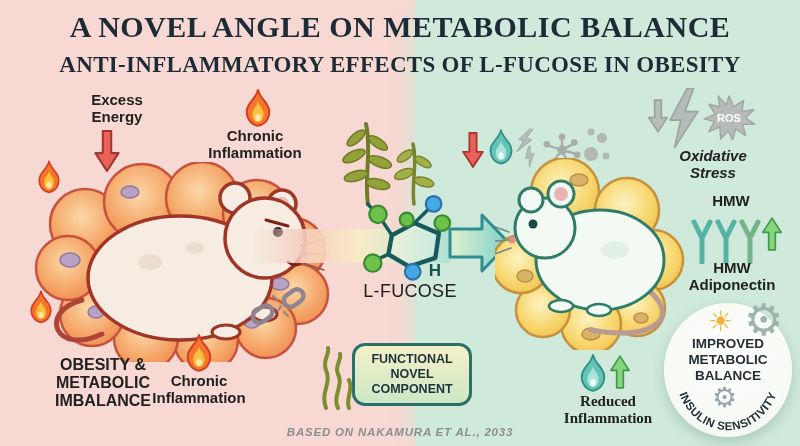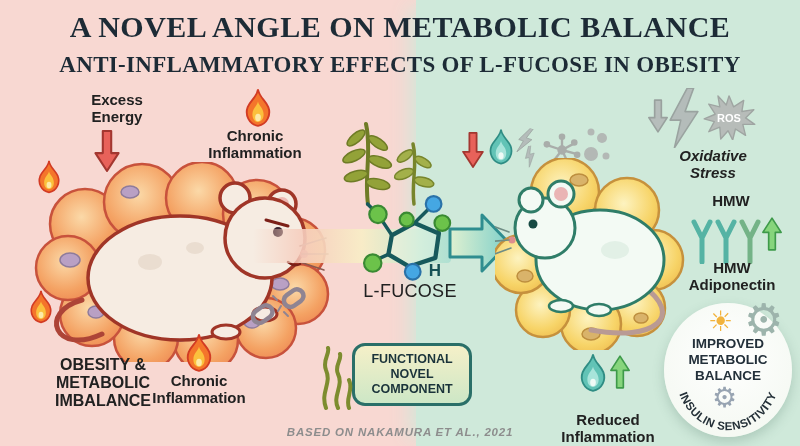--- a/index.html
+++ b/index.html
@@ -219,21 +219,21 @@
 NOVEL
 COMPONENT</div>
   <svg class="ic" style="left:316px;top:346px;" width="42" height="64" viewBox="0 0 42 64">
     <g fill="none" stroke="#7d8c2f" stroke-width="4" stroke-linecap="round">
       <path d="M10 62 C4 46 16 38 10 24 C6 14 14 8 12 2"></path>
       <path d="M22 62 C16 50 28 40 22 28 C18 20 26 14 24 8"></path>
       <path d="M33 62 C29 52 38 44 33 34"></path>
     </g>
   </svg>
 
-  <div class="footer">BASED ON NAKAMURA ET AL., 2021</div>
+  <div class="footer">BASED ON NAKAMURA ET AL., 2033</div>
 
   <svg class="ic arr-red" style="left:462px;top:132px;" width="22" height="36">
       <use href="#sym-down-arrow"></use>
     </svg>
   <svg class="ic flame-teal" style="left:487px;top:128px;" width="28" height="38">
       <use href="#sym-flame"></use>
     </svg>
   <svg class="ic" style="left:517px;top:127px;transform:rotate(18deg);" width="16" height="27">
       <use href="#sym-bolt"></use>
     </svg>
@@ -339,21 +339,21 @@
       <ellipse cx="104" cy="152" rx="12" ry="6" fill="#f3faf4" stroke="#2f7d68" stroke-width="2.5"></ellipse>
     </g>
   </svg>
 
   <svg class="ic flame-teal" style="left:578px;top:352px;" width="30" height="42">
       <use href="#sym-flame"></use>
     </svg>
   <svg class="ic arr-green" style="left:610px;top:354px;" width="20" height="36">
       <use href="#sym-up-arrow"></use>
     </svg>
-  <div class="label s15" style="left:550px;top:412px;width:116px;font-weight:800;">Reduced
+  <div class="label s15" style="left:550px;top:393px;width:116px;font-weight:800;font-family:Liberation Serif, serif;">Reduced
 Inflammation</div>
 
   <div class="circle-badge"></div>
   <span class="glyph" style="left:708px;top:308px;font-size:28px;color:#f2b33c;">☀</span>
   <span class="glyph" style="left:744px;top:298px;font-size:44px;color:#9db4ac;">⚙</span>
   <div class="label" style="left:666px;top:336px;width:124px;font-size:13.5px;font-weight:800;line-height:1.18;color:#23303a;">IMPROVED
 METABOLIC
 BALANCE</div>
   <span class="glyph" style="left:712px;top:384px;font-size:28px;color:#98a4b2;">⚙</span>
   <svg class="ic" style="left:664px;top:303px;" width="128" height="134" viewBox="0 0 128 134">

